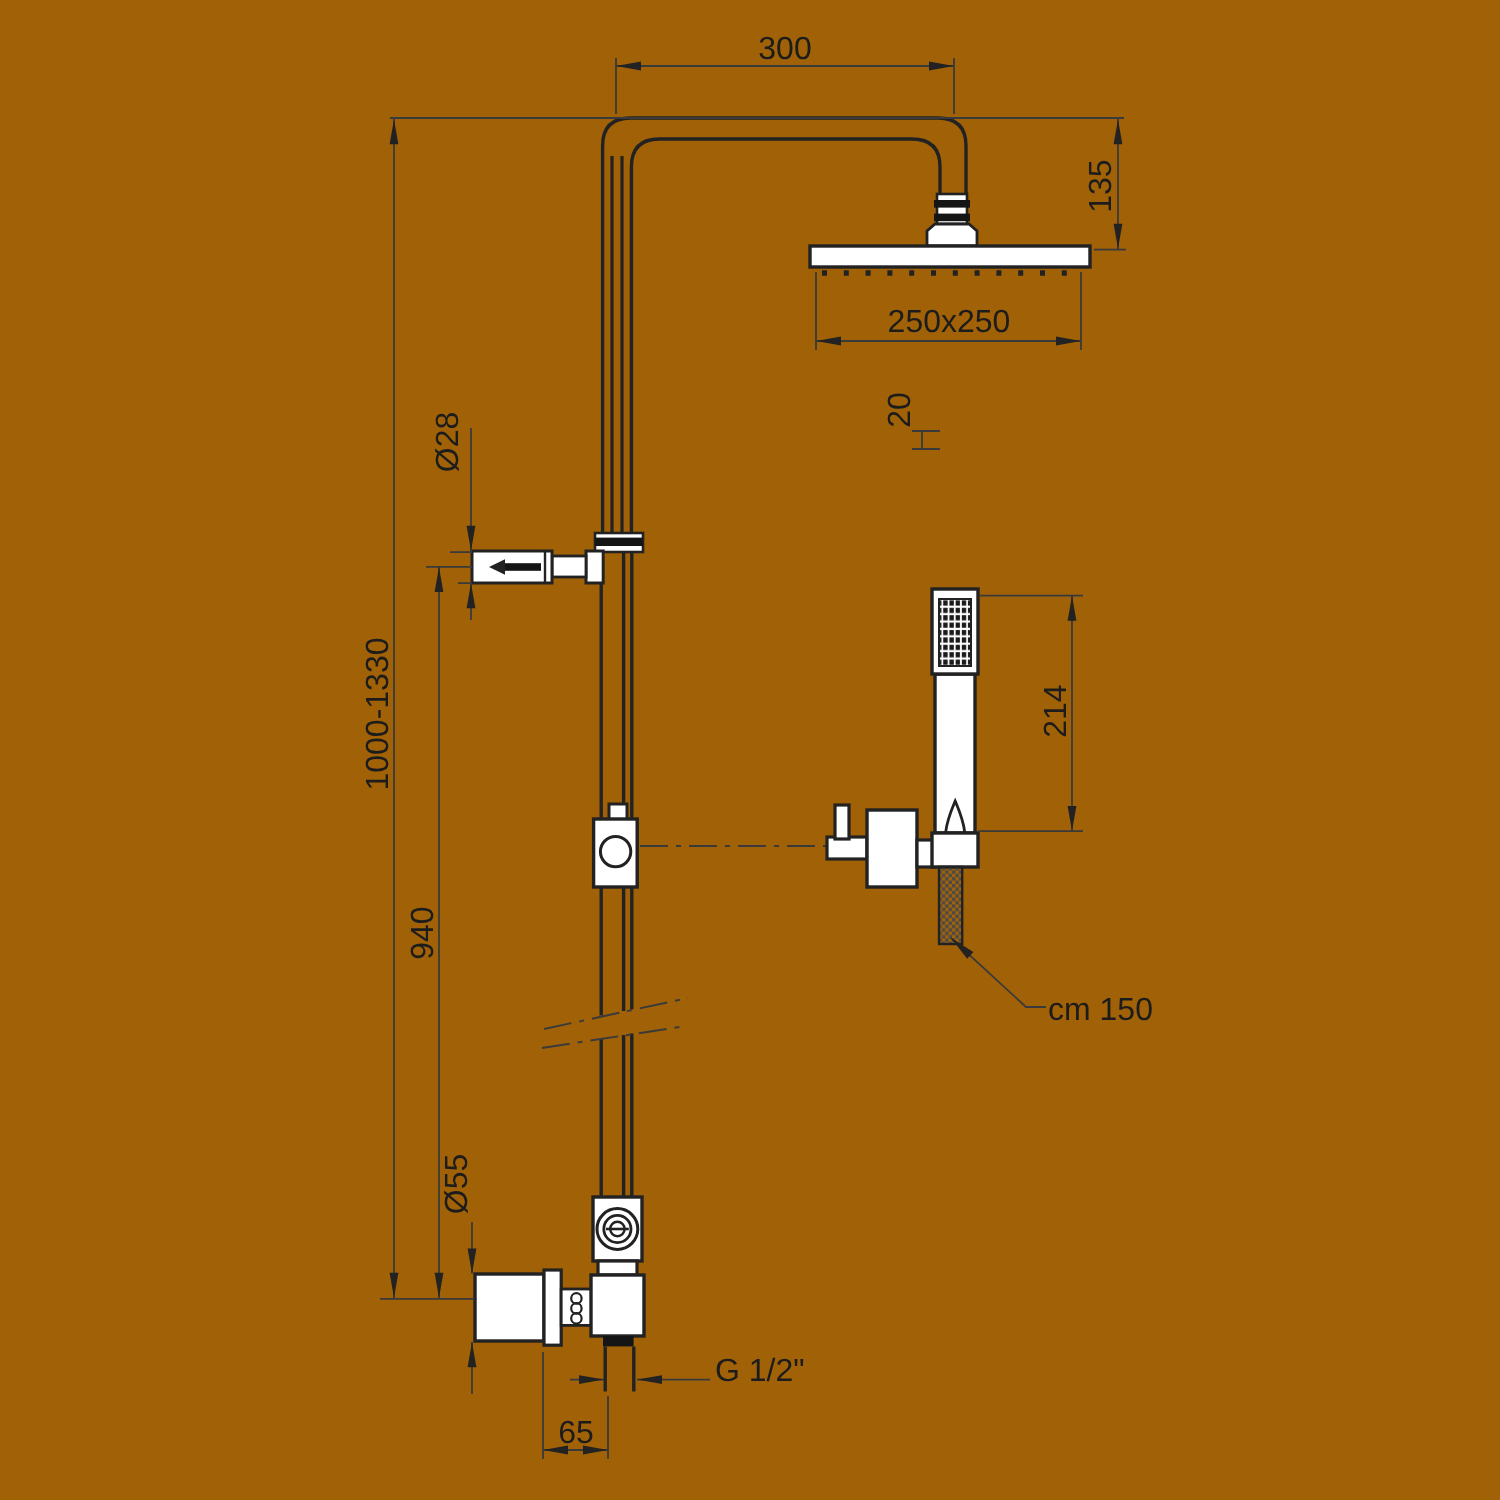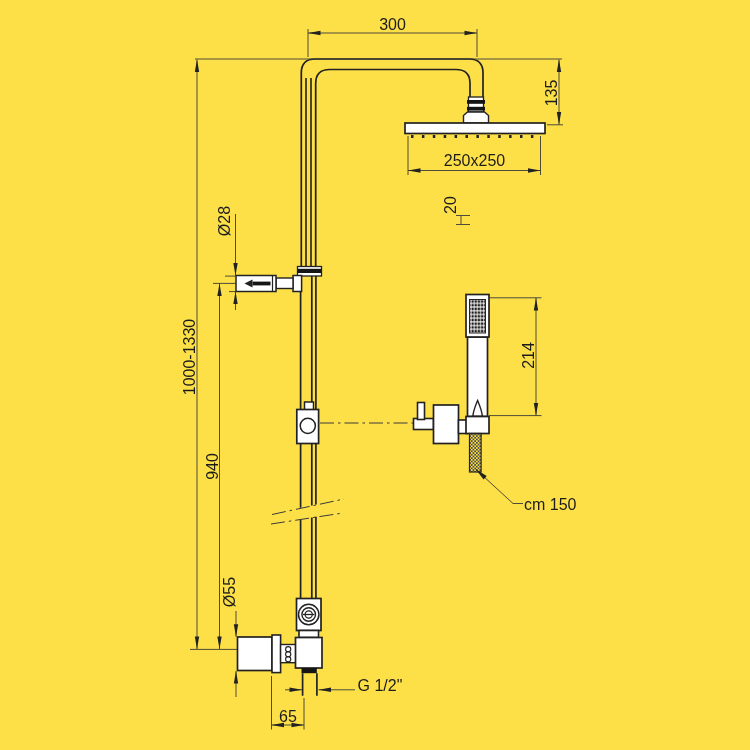--- a/index.html
+++ b/index.html
@@ -1,16 +1,16 @@
 <!DOCTYPE html>
 <html><head>
 <meta charset="utf-8">
 <style>
   html,body{margin:0;padding:0;background:#ffffff;}
-  .page{width:750px;height:750px;background:#fde047;position:relative;overflow:hidden;}
+  .page{width:750px;height:750px;background:#a16207;position:relative;overflow:hidden;}
   svg{display:block;}
   text{font-family:"Liberation Sans","DejaVu Sans",sans-serif;font-size:16px;fill:#1c1c1c;}
   text.rot{dominant-baseline:central;}
   .fx{stroke:#222;fill:none;}
   .fxw{stroke:#222;fill:#fff;}
   .dim{stroke:#3a3a3a;stroke-width:0.9;fill:none;}
   .dash{stroke:#3a3a3a;stroke-width:1;fill:none;stroke-dasharray:14 4 2.5 4;}
   .arr{fill:#222;stroke:none;}
   .dark{fill:#151515;stroke:none;}
 </style>

